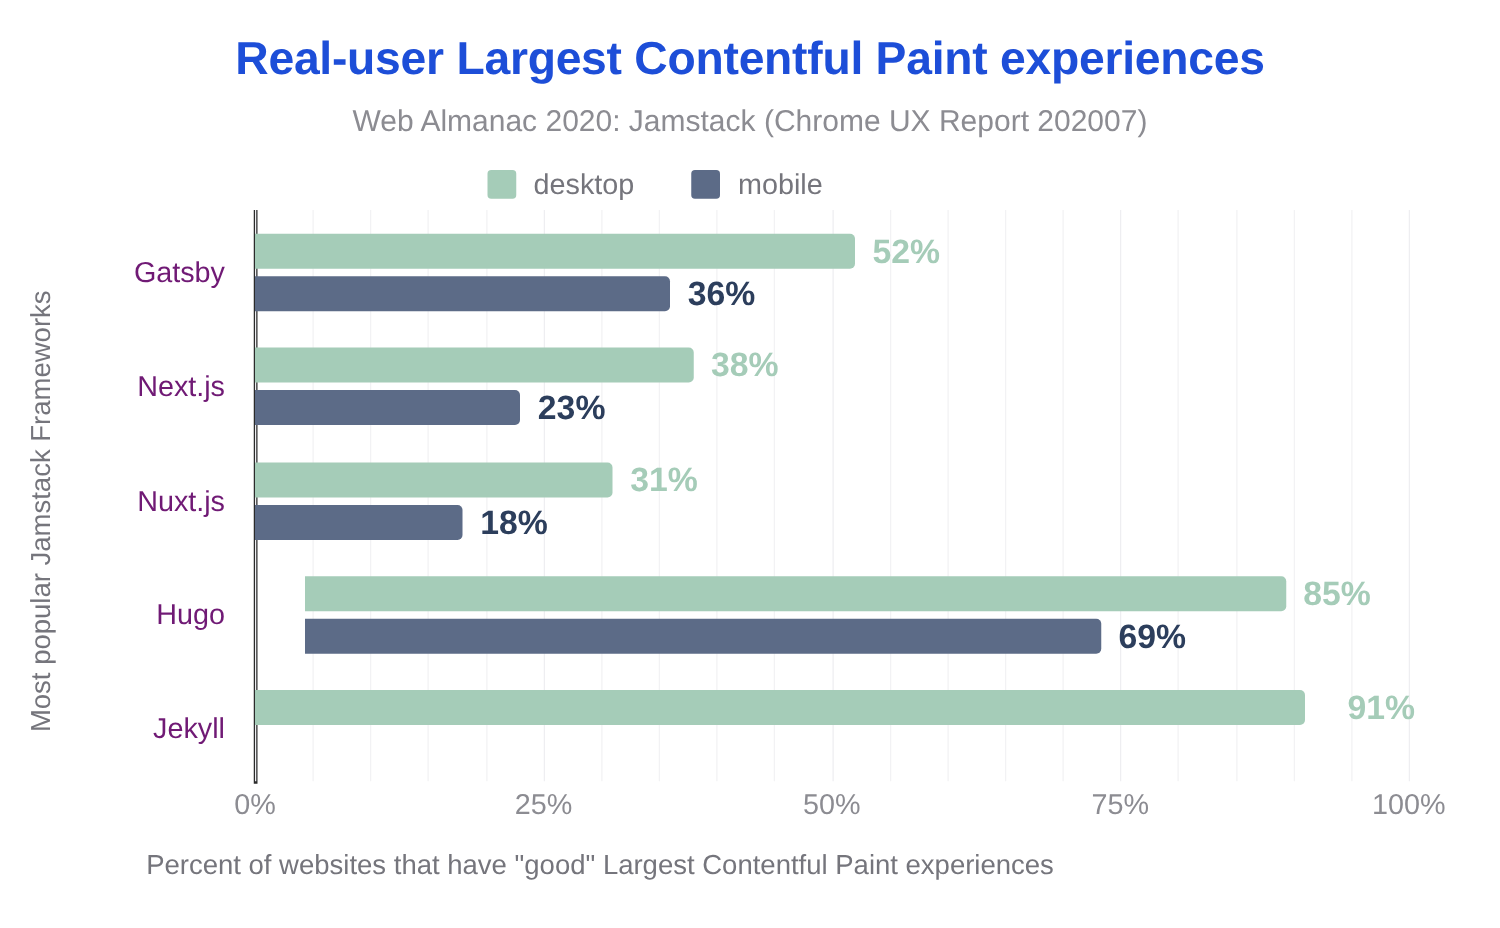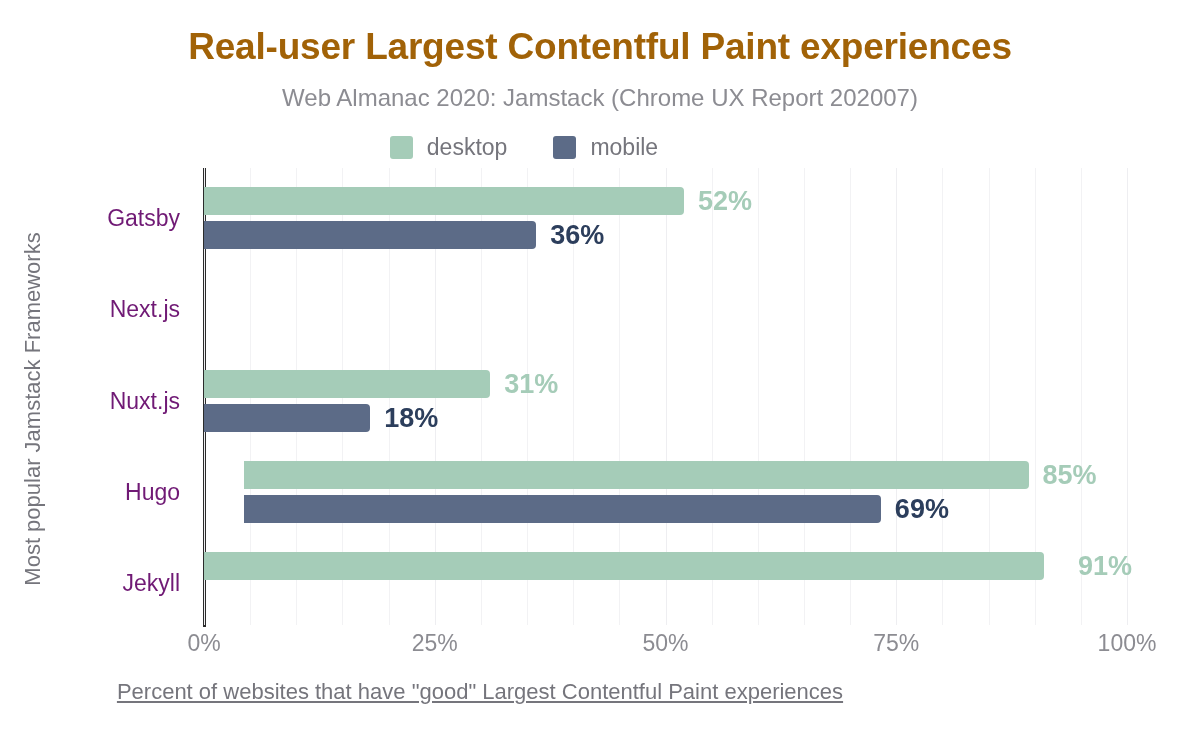--- a/index.html
+++ b/index.html
@@ -24,21 +24,21 @@
   }
 
   
   .chart-title {
     position: absolute;
     left: 0; top: 26px;
     width: 1200px;
     text-align: center;
     font-size: 37px;
     font-weight: bold;
-    color: #a16207;
+    color: #1d4ed8;
     letter-spacing: -0.2px;
     white-space: nowrap;
   }
   .chart-subtitle {
     position: absolute;
     left: 0; top: 84px;
     width: 1200px;
     text-align: center;
     font-size: 24px;
     font-weight: normal;
@@ -185,21 +185,20 @@
   }
   .xlabel {
     position: absolute;
     left: 0;
     top: 679px;
     width: 960px;
     text-align: center;
     font-size: 22px;
     color: #75757c;
     white-space: nowrap;
-    text-decoration: underline;
   }
 </style>
 </head>
 <body>
 
 <div id="chart-root">
 
   <div class="chart-title">Real-user Largest Contentful Paint experiences</div>
   <div class="chart-subtitle">Web Almanac 2020: Jamstack (Chrome UX Report 202007)</div>
 
@@ -254,20 +253,30 @@
         <div class="bar-group" style="top: 18.7px; height: 62px;">
           <div class="bar-row" style="top: 0px;">
             <div class="bar" style="width: 479.96px; background: rgb(165, 204, 184);"></div>
             <span class="bar-value" style="color: rgb(165, 204, 184);">52%</span>
           </div>
           <div class="bar-row" style="top: 34px;">
             <div class="bar" style="width: 332.28px; background: rgb(92, 107, 135);"></div>
             <span class="bar-value" style="color: rgb(44, 62, 92);">36%</span>
           </div>
         </div>
+        <div class="bar-group" style="top: 110.1px; height: 62px;">
+          <div class="bar-row" style="top: 0px;">
+            <div class="bar" style="width: 350.74px; background: rgb(165, 204, 184);"></div>
+            <span class="bar-value" style="color: rgb(165, 204, 184);">38%</span>
+          </div>
+          <div class="bar-row" style="top: 34px;">
+            <div class="bar" style="width: 212.29px; background: rgb(92, 107, 135);"></div>
+            <span class="bar-value" style="color: rgb(44, 62, 92);">23%</span>
+          </div>
+        </div>
         <div class="bar-group" style="top: 201.5px; height: 62px;">
           <div class="bar-row" style="top: 0px;">
             <div class="bar" style="width: 286.13px; background: rgb(165, 204, 184);"></div>
             <span class="bar-value" style="color: rgb(165, 204, 184);">31%</span>
           </div>
           <div class="bar-row" style="top: 34px;">
             <div class="bar" style="width: 166.14px; background: rgb(92, 107, 135);"></div>
             <span class="bar-value" style="color: rgb(44, 62, 92);">18%</span>
           </div>
         </div>

